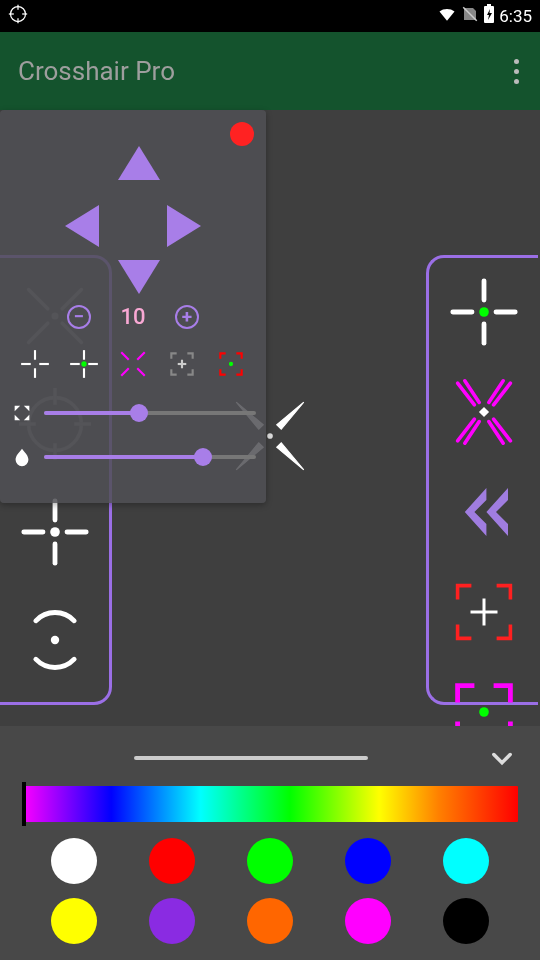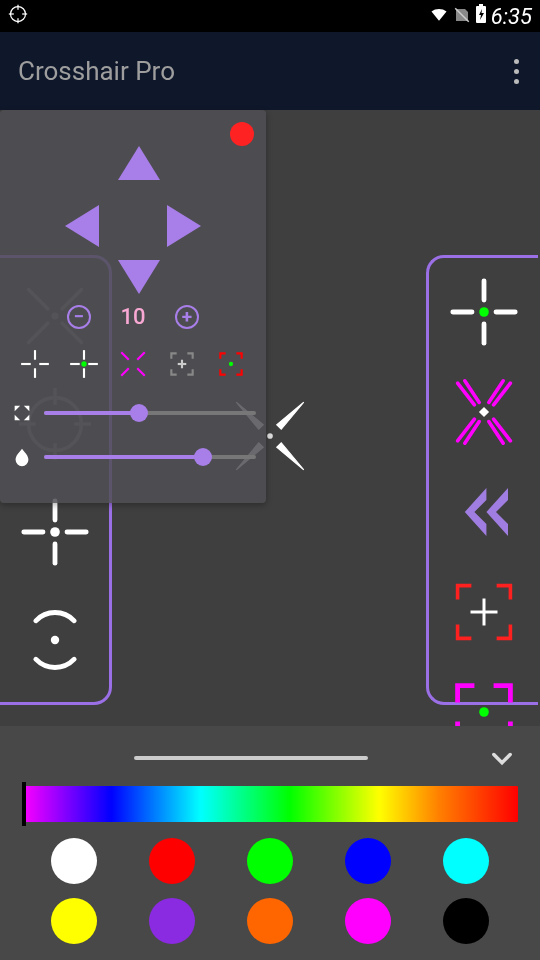--- a/index.html
+++ b/index.html
@@ -6,26 +6,26 @@
   html, body {
     width: 540px; height: 960px;
     background: #3f3f3f;
     font-family: Roboto, Arial, sans-serif;
     overflow: hidden;
     position: relative;
   }
   .status-bar {
     height: 32px; background: #000;
     display: flex; justify-content: space-between;
-    padding: 0 8px; color: #fff; font-size: 22px; font-style: italic;
+    padding: 0 8px; color: #fff; font-size: 17px;
   }
   .status-left { display:flex; align-items:center; gap:6px;}
   .status-right { display:flex; align-items:center; gap:4px;}
   .app-header {
-    height: 78px; background:#0f172a;
+    height: 78px; background:#14532d;
     display:flex; align-items:center; justify-content:space-between;
     padding: 0 12px;
   }
   .app-title { color:#9e9e9e; font-size:26px; font-weight:400; padding-left:6px;}
   .kebab { width:24px; display:flex; flex-direction:column; gap:5px; align-items:center; padding:10px;}
   .kebab span{ width:5px;height:5px;border-radius:50%;background:#bbb;}
   .main-area { position:relative; width:540px; height: 616px; }
   .preview-area {
     position:absolute; left:0; top:0; right:0; bottom:0;
     background:#3f3f3f;

